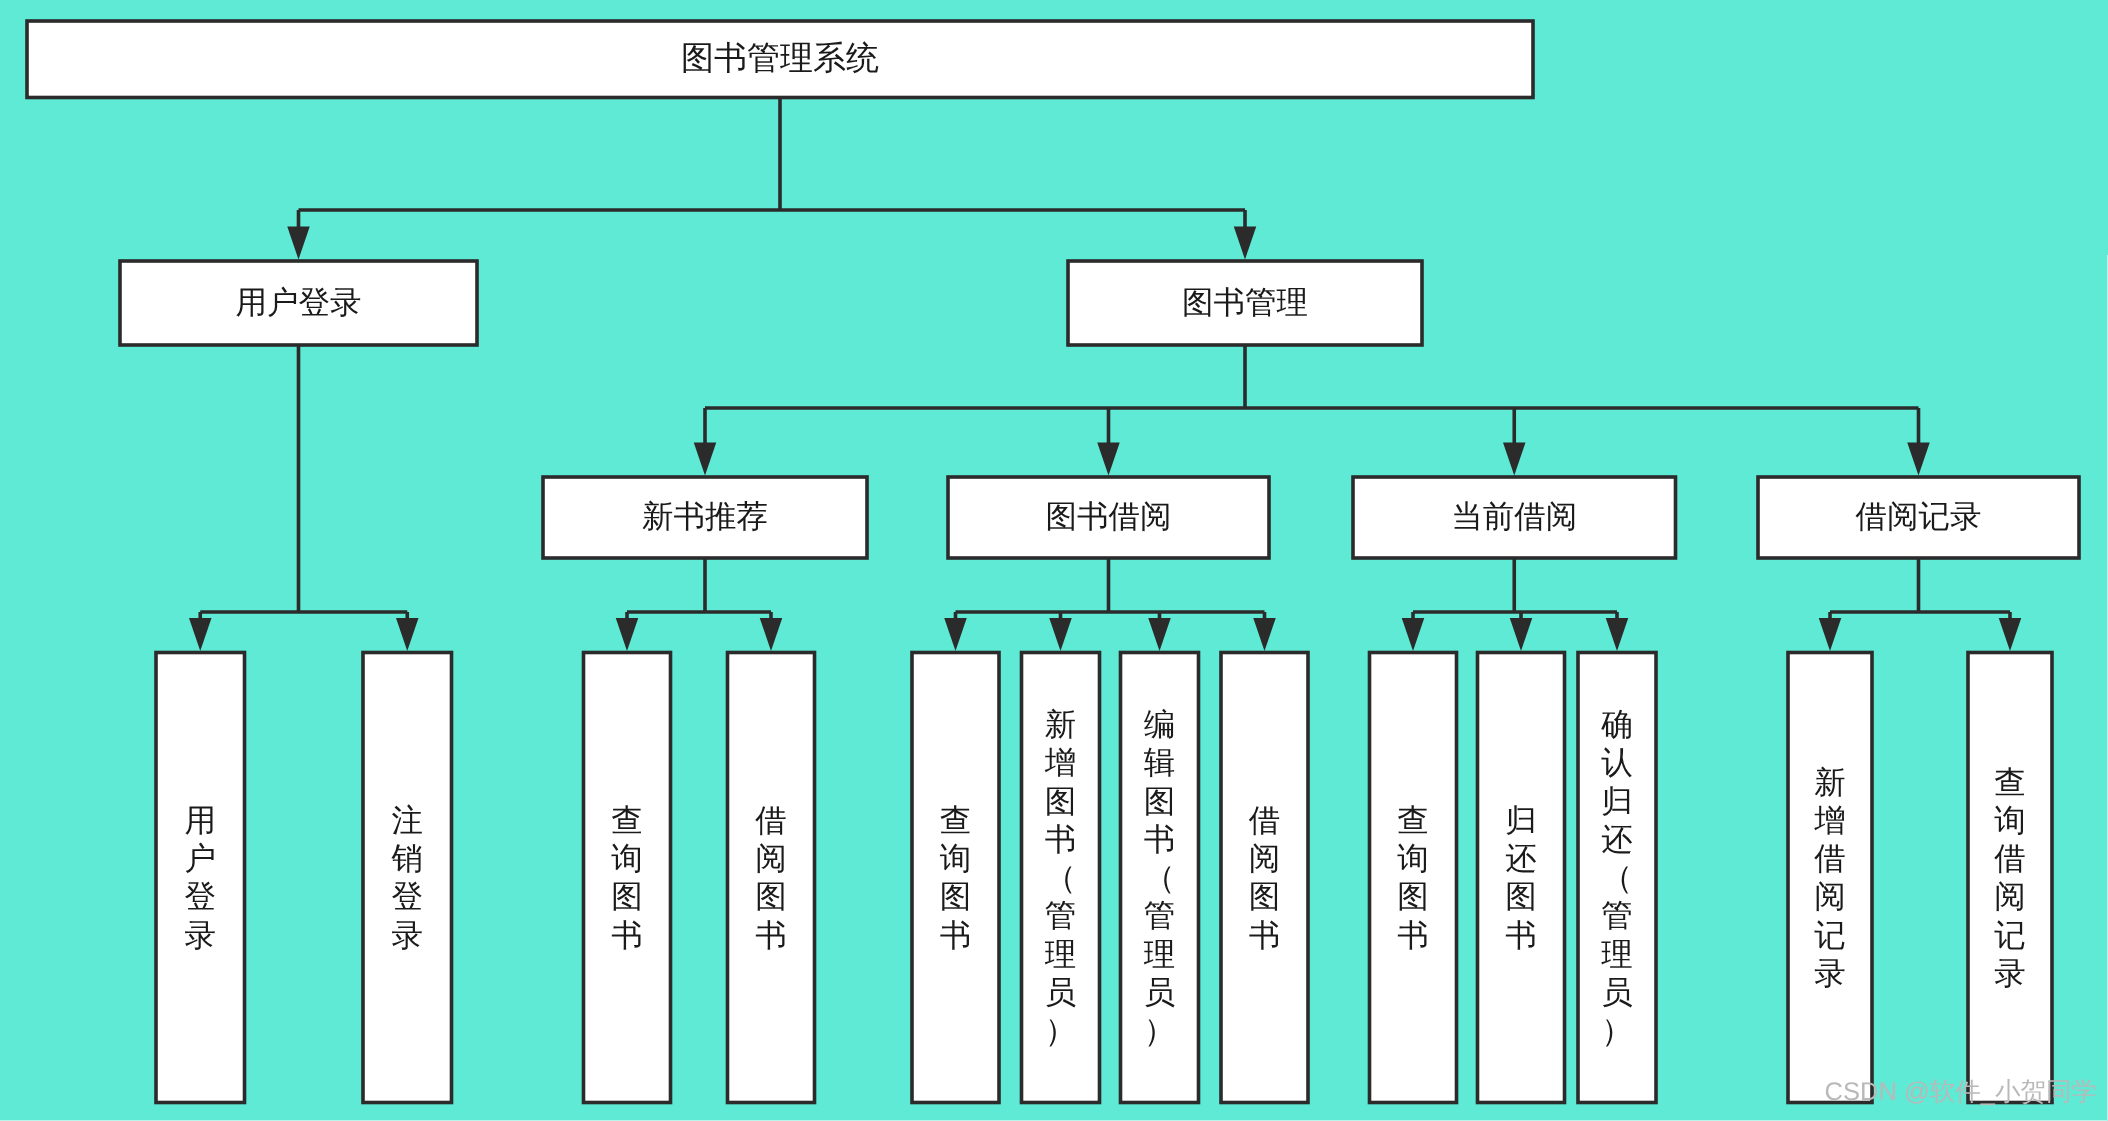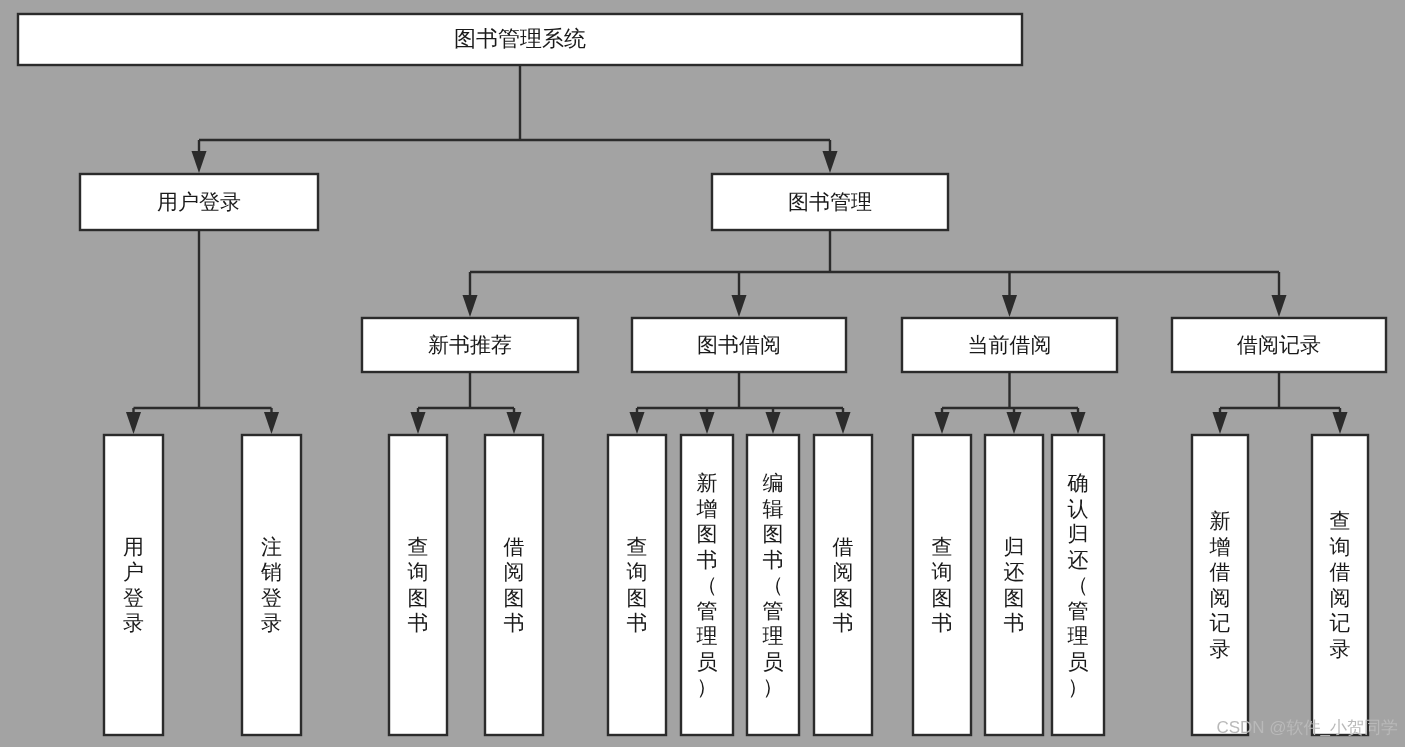--- a/index.html
+++ b/index.html
@@ -8,21 +8,21 @@
     padding: 0;
     background: #ffffff;
   }
   body {
     font-family: "Liberation Sans", "DejaVu Sans", sans-serif;
   }
   #diagram-root {
     position: relative;
     width: 1405px;
     height: 747px;
-    background: #a3a3a3;
+    background: #5eead4;
     overflow: hidden;
   }
   svg.diagram-canvas {
     position: absolute;
     top: 0;
     left: 0;
     width: 1405px;
     height: 747px;
     display: block;
   }

